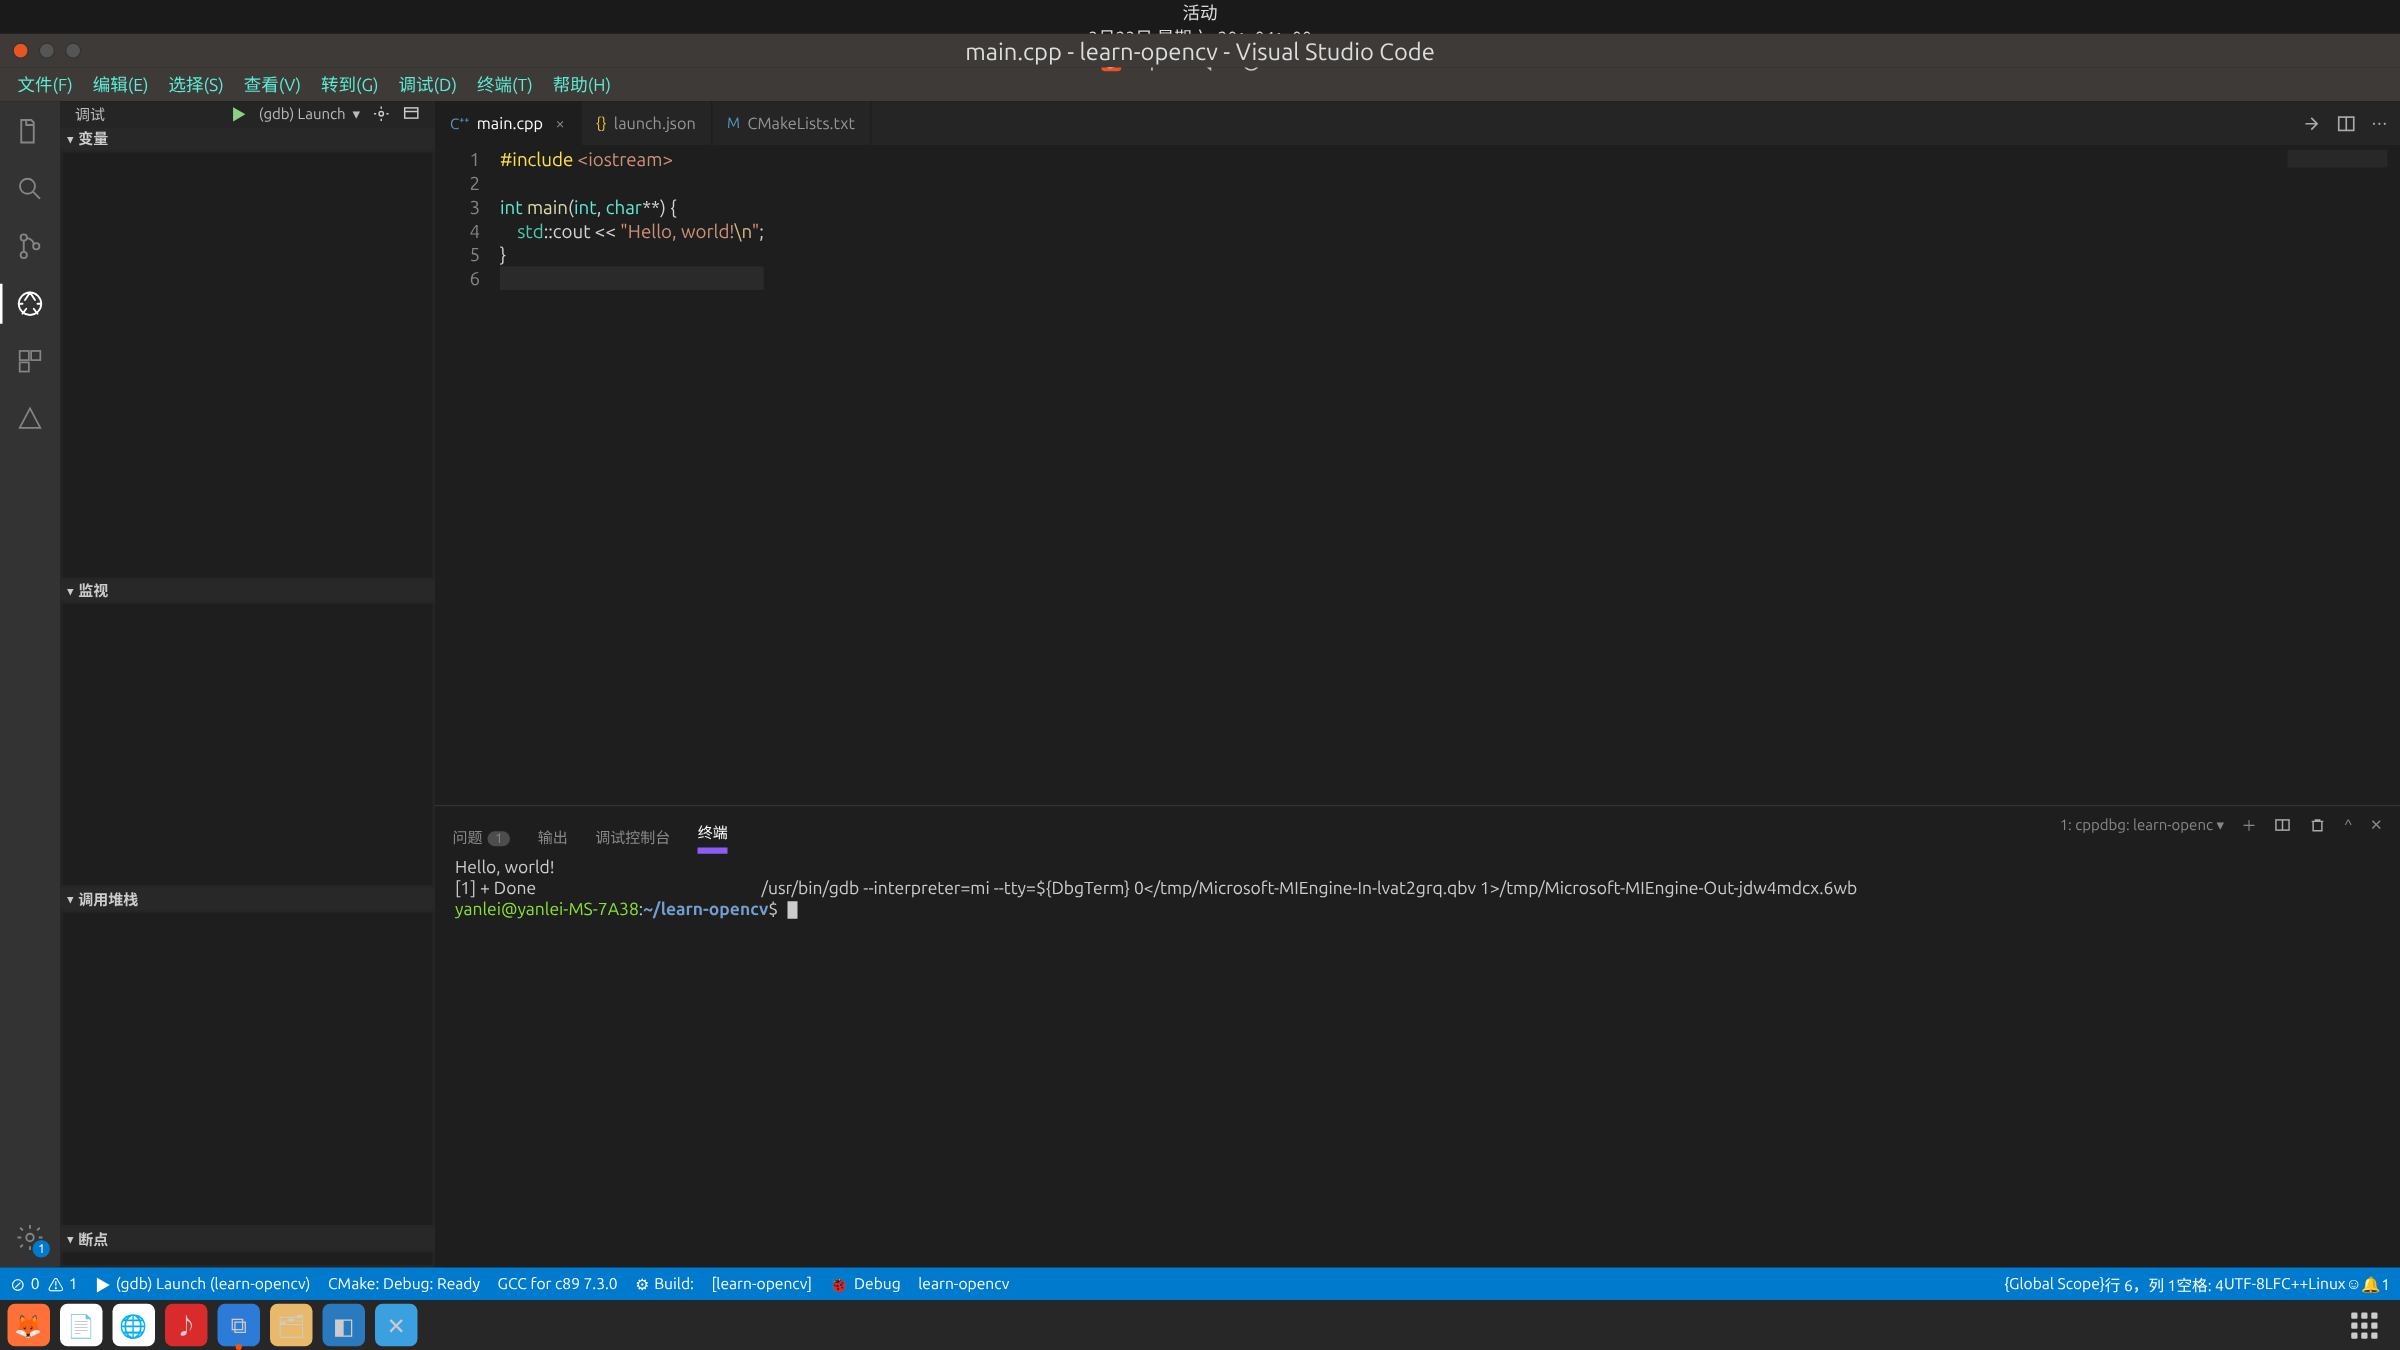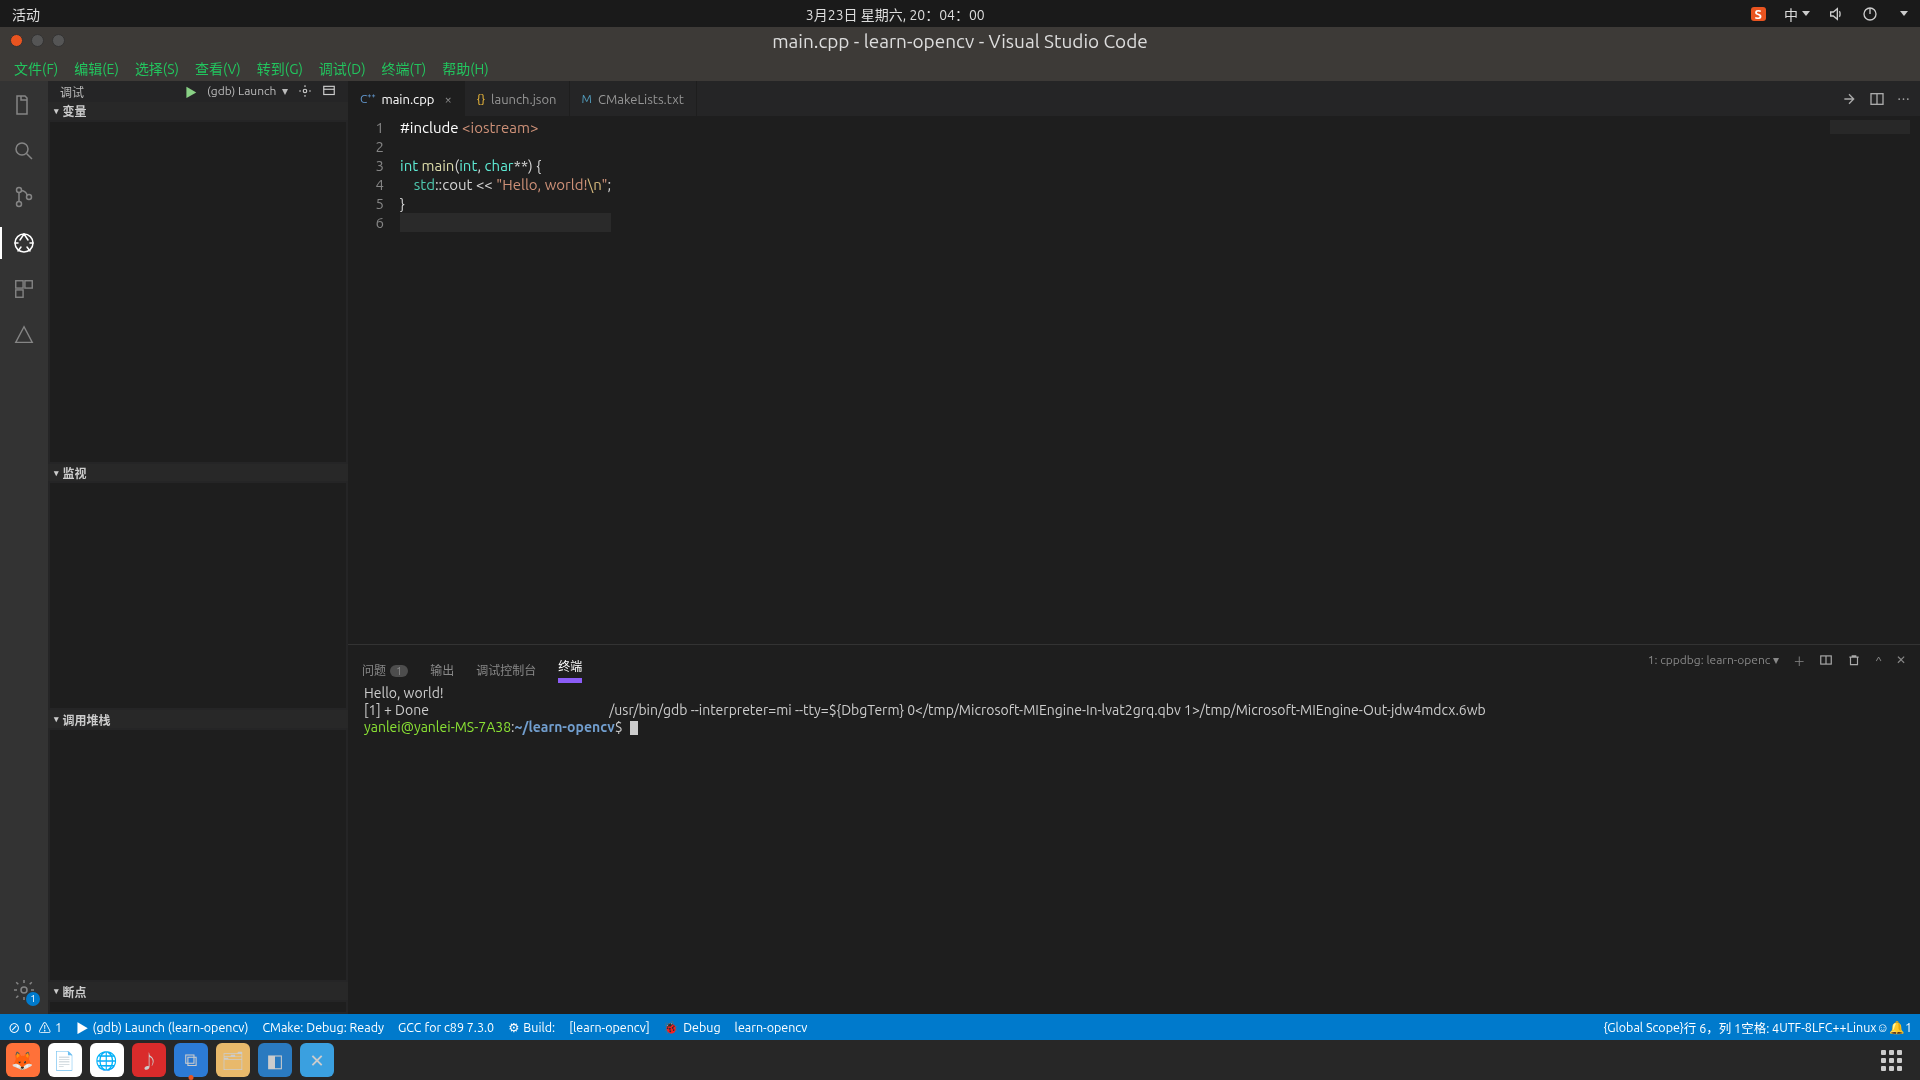--- a/index.html
+++ b/index.html
@@ -1,35 +1,35 @@
 <!DOCTYPE html>
 <html><head>
 <meta charset="utf-8">
 <style>
 * { margin:0; padding:0; box-sizing:border-box; font-family:"Ubuntu","Noto Sans CJK SC",sans-serif; }
 body { width:1920px; height:1080px; background:#2d2d2d; overflow:hidden; color:#ccc; font-size:13px; }
 
 
-.gnome-bar { height:27px; background:#1a1a1a; color:#ddd; display:flex; align-items:center; padding:0 12px; font-size:14px; }
+.gnome-bar { height:27px; background:#1a1a1a; color:#ddd; display:flex; align-items:center; padding:0 12px; font-size:14px;flex-direction:column; }
 .gnome-bar .spacer { flex:1; }
 .gnome-bar .clock { text-align:center; }
 .gnome-bar .tray { display:flex; gap:18px; align-items:center; }
 .gnome-bar .tray span { display:inline-flex; align-items:center; }
 .badge-orange { background:#e95420; color:#fff; font-weight:bold; padding:0 4px; border-radius:3px; font-size:13px;}
 .tri-down { display:inline-block; margin-left:4px; border-left:4px solid transparent; border-right:4px solid transparent; border-top:5px solid #ccc;}
 
 
 .win-titlebar { height:27px; background:#3d3a37; display:flex; align-items:center; position:relative; }
 .win-ctrls { display:flex; gap:8px; padding-left:10px;}
 .win-ctrls .c { width:13px; height:13px; border-radius:50%; background:#555; border:1px solid #333;}
 .win-ctrls .close { background:#e95420;}
 .win-title { position:absolute; left:0; right:0; text-align:center; color:#ddd; font-size:19px; pointer-events:none;}
 
 
-.menu-bar { height:27px; background:#3d3a37; display:flex; align-items:center; padding-left:6px; gap:0; color:#22c55e; font-size:14px;}
+.menu-bar { height:27px; background:#3d3a37; display:flex; align-items:center; padding-left:6px; gap:0; color:#5eead4; font-size:14px;}
 .menu-bar .mi { padding:0 8px; cursor:default;}
 
 
 .vscode { position:absolute; left:0; top:81px; right:0; bottom:66px; display:flex; background:#1e1e1e;}
 .activity { width:48px; background:#333333; display:flex; flex-direction:column; align-items:center; padding-top:10px; gap:18px;}
 .activity .ai { width:28px; height:28px; display:flex; align-items:center; justify-content:center; color:#858585; cursor:pointer; position:relative;}
 .activity .ai.active { color:#fff;}
 .activity .ai.active::before { content:""; position:absolute; left:-10px; top:-2px; bottom:-2px; width:2px; background:#fff;}
 .activity .bottom { margin-top:auto; margin-bottom:10px; position:relative;}
 .activity .badge-notif { position:absolute; bottom:-2px; right:-2px; background:#007acc; color:#fff; font-size:10px; border-radius:8px; padding:0 4px; line-height:14px;}
@@ -52,21 +52,21 @@
 .tab.active { background:#1e1e1e; color:#fff;}
 .tab .ficon { font-size:12px;}
 .tab .cx { color:#888; margin-left:4px;}
 .tabs .right { margin-left:auto; display:flex; align-items:center; gap:12px; padding-right:10px; color:#aaa;}
 .code { flex:1; display:flex; font-family:"Ubuntu Mono","Consolas",monospace; font-size:15px; line-height:19px; position:relative;}
 .gutter { width:52px; text-align:right; color:#858585; padding-right:16px; padding-top:2px;}
 .gutter div { height:19px;}
 .codetext { padding-top:2px; white-space:pre;}
 .codetext .ln { height:19px;}
 .codetext .ln.cur { background:#2a2a2a;}
-.k-pre { color:#ffffff;}
+.k-pre { color:#fde047;}
 .k-type { color:#5eead4;}
 .k-fn { color:#dcdcaa;}
 .k-str { color:#ce9178;}
 .k-esc { color:#d7ba7d;}
 .k-punc { color:#d4d4d4;}
 .k-inc { color:#ce9178;}
 .k-ns { color:#4ec9b0;}
 .minimap { position:absolute; right:0; top:0; width:110px; height:100%; background:#1e1e1e;}
 .minimap .mm { position:absolute; top:4px; right:10px; width:80px; height:14px; background:#2f2f2f; opacity:.6;}
 

